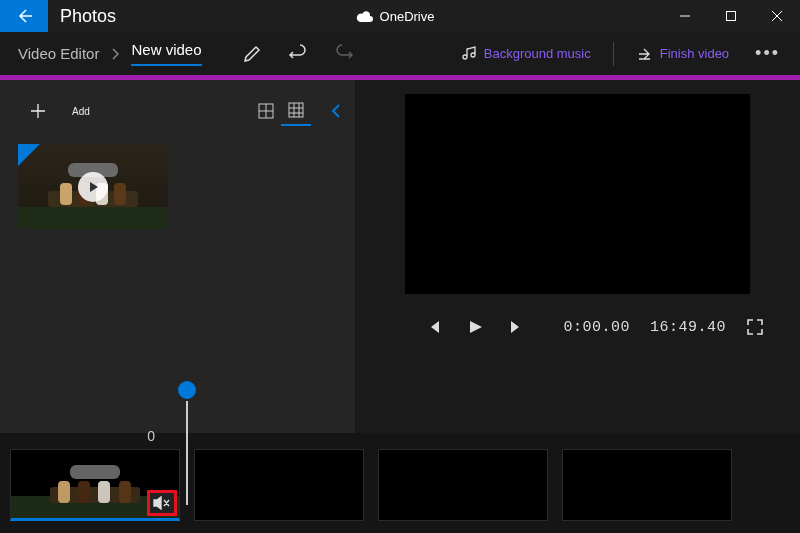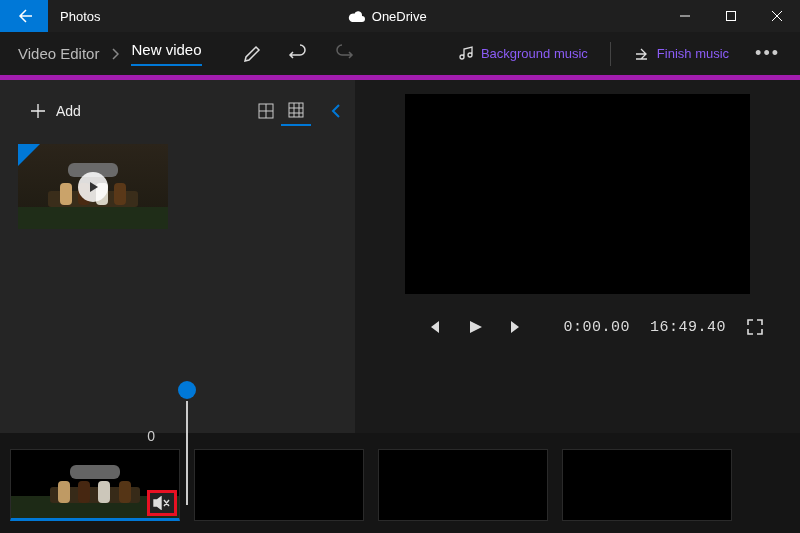--- a/index.html
+++ b/index.html
@@ -19,21 +19,21 @@
     align-items: stretch;
   }
   .back-btn {
     width: 48px;
     background: #0078d7;
     display: flex; align-items: center; justify-content: center;
   }
   .title-text {
     display: flex; align-items: center;
     padding: 0 12px;
-    font-size: 13px;
+    font-size: 18px;
     color: #fff;
   }
   .title-center {
     flex: 1;
     display: flex; align-items: center; justify-content: center;
     gap: 6px;
     font-size: 13px;
   }
   .win-controls { display: flex; }
   .win-btn {
@@ -78,21 +78,21 @@
   .library {
     width: 355px;
     background:#252525;
     display:flex; flex-direction:column;
   }
   .lib-toolbar {
     display:flex; align-items:center;
     padding:16px 14px 8px 30px;
     gap:10px;
   }
-  .add-btn { display:flex; align-items:center; gap:10px; color:#eee; font-size:14px;}
+  .add-btn { display:flex; align-items:center; gap:26px; color:#eee; font-size:10px;}
   .lib-spacer { flex:1; }
   .view-toggle { display:flex; gap:0; align-items:center;}
   .vt { width:30px;height:30px;display:flex;align-items:center;justify-content:center;}
   .vt.active { border-bottom:2px solid #0078d7;}
   .chev-left { color:#0078d7; margin-left:10px; font-size:16px;}
   .thumbs { padding:10px 18px; }
   .thumb {
     width:150px;height:85px;
     background:linear-gradient(#2b241a,#1d1a11);
     position:relative;
@@ -228,21 +228,21 @@
     <svg width="16" height="16" fill="none" stroke="#ddd" stroke-width="1.3">
         <path d="M5 13a2 2 0 100-4 2 2 0 000 4zM13 11a2 2 0 100-4 2 2 0 000 4zM7 11V3l8-2v8"></path>
       </svg>
     <span>Background music</span>
   </div>
   <div class="sep"></div>
   <div class="cmd-text-btn">
     <svg width="16" height="16" fill="none" stroke="#ddd" stroke-width="1.3">
         <path d="M3 13h11M8 3l5 5-5 5M13 8H3"></path>
       </svg>
-    <span>Finish music</span>
+    <span>Finish video</span>
   </div>
   <div class="more">•••</div>
 </div>
 
 <div class="body">
   <div class="library">
     <div class="lib-toolbar">
       <div class="add-btn">
         <svg width="16" height="16" stroke="#eee" stroke-width="1.3">
             <path d="M8 1v14M1 8h14"></path>

